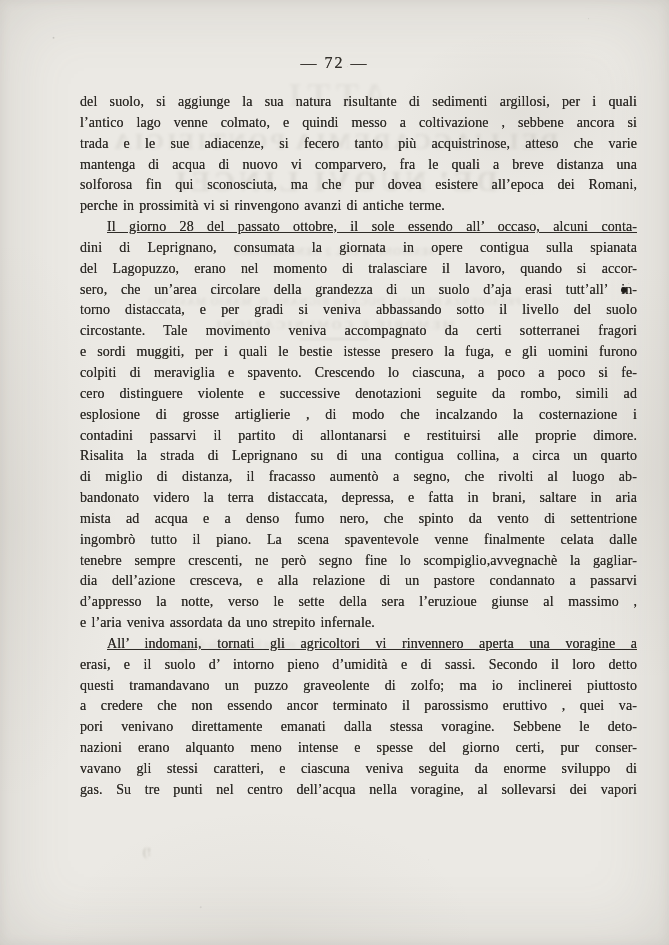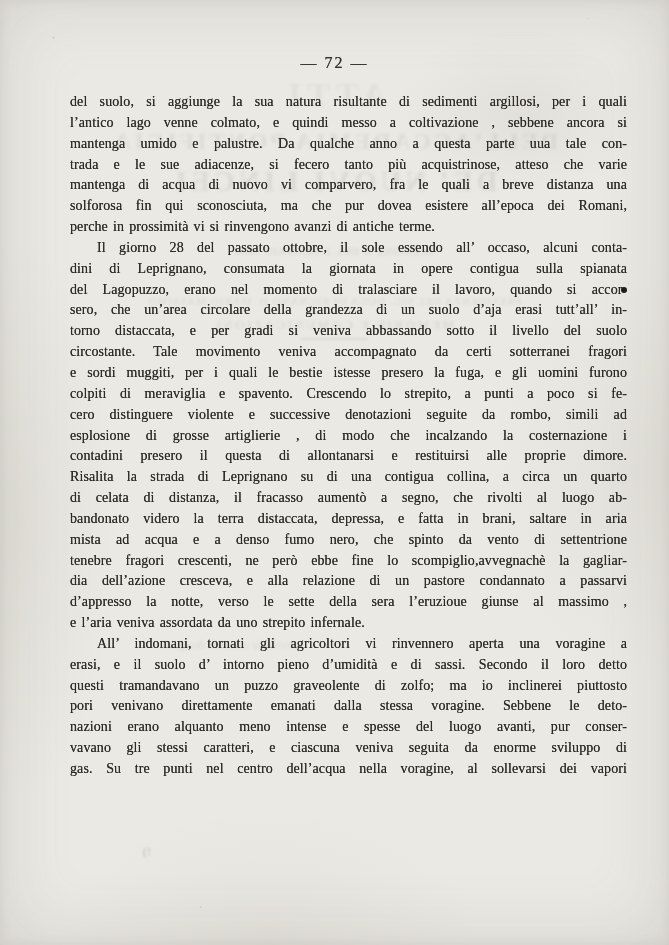--- a/index.html
+++ b/index.html
@@ -26,32 +26,32 @@
       radial-gradient(ellipse 150px 400px at 2% 55%, rgba(140,133,120,.09), transparent 70%);
     box-shadow: inset 0 0 70px rgba(105,98,88,.18), inset 0 0 12px rgba(105,98,88,.10);
   }
   .page-header{
     position:absolute;top:54px;left:0;width:100%;
     text-align:center;font-size:16px;letter-spacing:2px;
     color:#33302b;
     text-shadow:0 0 .6px rgba(46,43,39,.8);
   }
   .text-block{
-    position:absolute;top:92px;left:70px;width:557px;
+    position:absolute;top:92px;left:80px;width:557px;
     color:#2e2b27;font-size:14px;
     text-shadow:0 0 .6px rgba(46,43,39,.85);
     word-spacing:1.5px;letter-spacing:.1px;
   }
   .line{
     height:20.85px;line-height:20.85px;
     text-align:justify;text-align-last:justify;
     white-space:nowrap;
   }
   .line.last{text-align-last:left;}
-  .line.indent{text-indent:27px;}
+  .line.indent{text-indent:27px;text-decoration:underline;}
   
   .ghost{
     position:absolute;left:0;width:100%;text-align:center;
     color:#6e695e;transform:scaleX(-1);filter:blur(1.4px);
     pointer-events:none;white-space:nowrap;
   }
   .g0{top:76px;font-size:34px;font-weight:bold;letter-spacing:6px;opacity:.07;}
   .g1{top:128px;font-size:24px;font-weight:bold;letter-spacing:3px;opacity:.10;}
   .g2{top:165px;font-size:29px;font-weight:bold;letter-spacing:4px;opacity:.11;}
   .g3{top:245px;font-size:11px;letter-spacing:1px;opacity:.18;}
@@ -83,49 +83,50 @@
   <div class="ghost g2">DE’ NUOVI LINCEI</div>
   <div class="ghost g3">SESSIONE II DEL 2 GENNAIO 1868</div>
   <div class="ghost g4">PRESIDENZA DEL SIG. DUCA DI RIGNANO D. MARIO MASSIMO</div>
   <div class="ghost g5">MEMORIE E COMUNICAZIONI</div>
   <div class="ghost g6">rivolsi la contrada designata</div>
   <div class="ghost-rule"></div>
 
   <div class="text-block">
       <div class="line">del suolo, si aggiunge la sua natura risultante di sedimenti argillosi, per i quali</div>
       <div class="line">l’antico lago venne colmato, e quindi messo a coltivazione , sebbene ancora si</div>
-      <div class="line">mantenga umido e palustre. Da qualche anno a questa parte uua tale con-</div>
       <div class="line">trada e le sue adiacenze, si fecero tanto più acquistrinose, atteso che varie</div>
       <div class="line">mantenga di acqua di nuovo vi comparvero, fra le quali a breve distanza una</div>
       <div class="line">solforosa fin qui sconosciuta, ma che pur dovea esistere all’epoca dei Romani,</div>
       <div class="line last">perche in prossimità vi si rinvengono avanzi di antiche terme.</div>
       <div class="line indent">Il giorno 28 del passato ottobre, il sole essendo all’ occaso, alcuni conta-</div>
       <div class="line">dini di Leprignano, consumata la giornata in opere contigua sulla spianata</div>
       <div class="line">del Lagopuzzo, erano nel momento di tralasciare il lavoro, quando si accor-</div>
       <div class="line">sero, che un’area circolare della grandezza di un suolo d’aja erasi tutt’all’ in-</div>
       <div class="line">torno distaccata, e per gradi si veniva abbassando sotto il livello del suolo</div>
       <div class="line">circostante. Tale movimento veniva accompagnato da certi sotterranei fragori</div>
       <div class="line">e sordi muggiti, per i quali le bestie istesse presero la fuga, e gli uomini furono</div>
-      <div class="line">colpiti di meraviglia e spavento. Crescendo lo strepito, a punti a poco si fe-</div>
+      <div class="line">colpiti di meraviglia e spavento. Crescendo lo ciascuna, a poco a poco si fe-</div>
       <div class="line">cero distinguere violente e successive denotazioni seguite da rombo, simili ad</div>
       <div class="line">esplosione di grosse artiglierie , di modo che incalzando la costernazione i</div>
-      <div class="line">contadini presero il questa di allontanarsi e restituirsi alle proprie dimore.</div>
+      <div class="line">contadini passarvi il partito di allontanarsi e restituirsi alle proprie dimore.</div>
       <div class="line">Risalita la strada di Leprignano su di una contigua collina, a circa un quarto</div>
-      <div class="line">di celata di distanza, il fracasso aumentò a segno, che rivolti al luogo ab-</div>
+      <div class="line">di miglio di distanza, il fracasso aumentò a segno, che rivolti al luogo ab-</div>
       <div class="line">bandonato videro la terra distaccata, depressa, e fatta in brani, saltare in aria</div>
       <div class="line">mista ad acqua e a denso fumo nero, che spinto da vento di settentrione</div>
-      <div class="line">tenebre fragori crescenti, ne però ebbe fine lo scompiglio,avvegnachè la gagliar-</div>
+      <div class="line">ingombrò tutto il piano. La scena spaventevole venne finalmente celata dalle</div>
+      <div class="line">tenebre sempre crescenti, ne però segno fine lo scompiglio,avvegnachè la gagliar-</div>
       <div class="line">dia dell’azione cresceva, e alla relazione di un pastore condannato a passarvi</div>
       <div class="line">d’appresso la notte, verso le sette della sera l’eruzioue giunse al massimo ,</div>
       <div class="line last">e l’aria veniva assordata da uno strepito infernale.</div>
       <div class="line indent">All’ indomani, tornati gli agricoltori vi rinvennero aperta una voragine a</div>
       <div class="line">erasi, e il suolo d’ intorno pieno d’umidità e di sassi. Secondo il loro detto</div>
       <div class="line">questi tramandavano un puzzo graveolente di zolfo; ma io inclinerei piuttosto</div>
+      <div class="line">a credere che non essendo ancor terminato il parossismo eruttivo , quei va-</div>
       <div class="line">pori venivano direttamente emanati dalla stessa voragine. Sebbene le deto-</div>
-      <div class="line">nazioni erano alquanto meno intense e spesse del luogo avanti, pur conser-</div>
+      <div class="line">nazioni erano alquanto meno intense e spesse del giorno certi, pur conser-</div>
       <div class="line">vavano gli stessi caratteri, e ciascuna veniva seguita da enorme sviluppo di</div>
       <div class="line">gas. Su tre punti nel centro dell’acqua nella voragine, al sollevarsi dei vapori</div>
     </div>
 
   <div class="ink-spot"></div>
   <div class="ink-smudge">(!</div>
 
 </div>
 
 </body></html>

